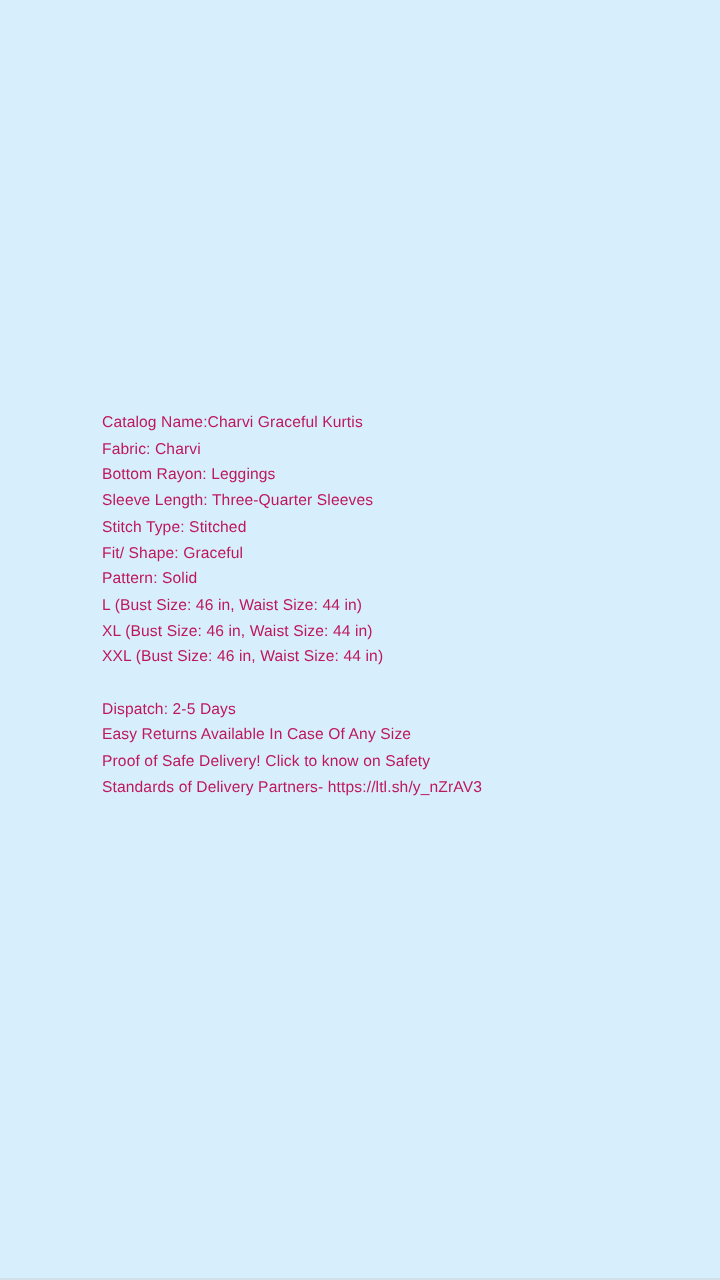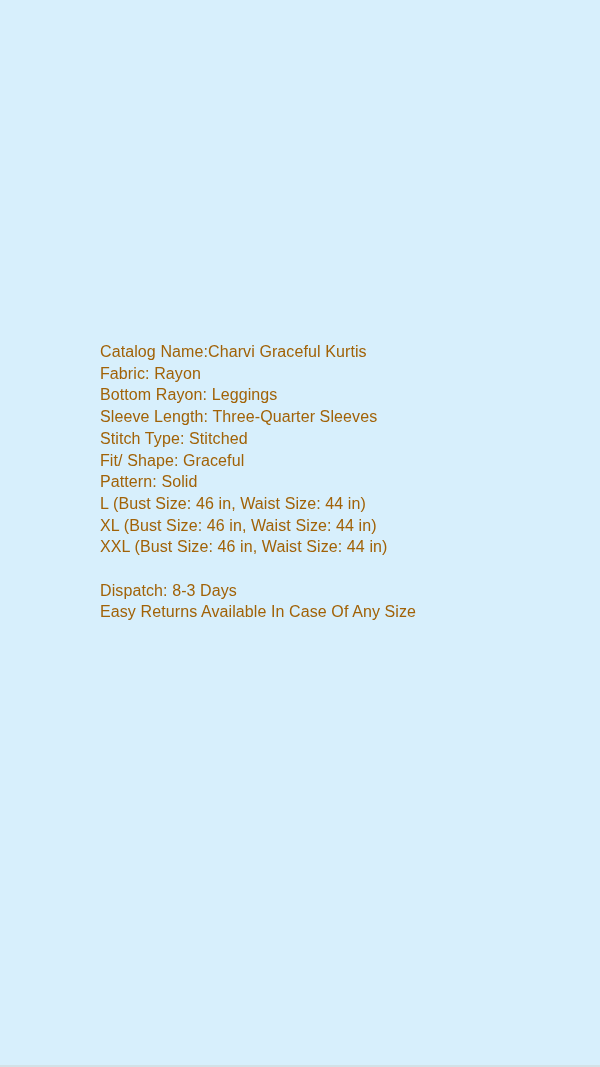--- a/index.html
+++ b/index.html
@@ -9,25 +9,25 @@
   body {
     width: 600px;
     height: 1067px;
     background: #d7effc;
     overflow: hidden;
     position: relative;
     font-family: "Liberation Sans", "DejaVu Sans", sans-serif;
   }
   .text-block {
     position: absolute;
-    left: 100px;
+    left: 85px;
     top: 341px;
     width: 470px;
-    color: #a16207;
-    font-size: 16px;
+    color: #be185d;
+    font-size: 13px;
     line-height: 21.7px;
     letter-spacing: 0.1px;
   }
   .line {
     white-space: nowrap;
     min-height: 21.7px;
   }
   .spacer-line {
     height: 21.7px;
   }
@@ -40,30 +40,32 @@
     background: #cdd6d6;
     opacity: 0.55;
   }
 </style>
 </head>
 <body>
 
 <div class="text-block">
 
   <div class="line">Catalog Name:Charvi Graceful Kurtis</div>
-  <div class="line">Fabric: Rayon</div>
+  <div class="line">Fabric: Charvi</div>
   <div class="line">Bottom Rayon: Leggings</div>
   <div class="line">Sleeve Length: Three-Quarter Sleeves</div>
   <div class="line">Stitch Type: Stitched</div>
   <div class="line">Fit/ Shape: Graceful</div>
   <div class="line">Pattern: Solid</div>
   <div class="line">L (Bust Size: 46 in, Waist Size: 44 in)</div>
   <div class="line">XL (Bust Size: 46 in, Waist Size: 44 in)</div>
   <div class="line">XXL (Bust Size: 46 in, Waist Size: 44 in)</div>
 
   <div class="spacer-line"></div>
 
-  <div class="line">Dispatch: 8-3 Days</div>
+  <div class="line">Dispatch: 2-5 Days</div>
   <div class="line">Easy Returns Available In Case Of Any Size</div>
+  <div class="line">Proof of Safe Delivery! Click to know on Safety</div>
+  <div class="line">Standards of Delivery Partners- https://ltl.sh/y_nZrAV3</div>
 
 </div>
 
 <div class="bottom-edge"></div>
 
 </body></html>

